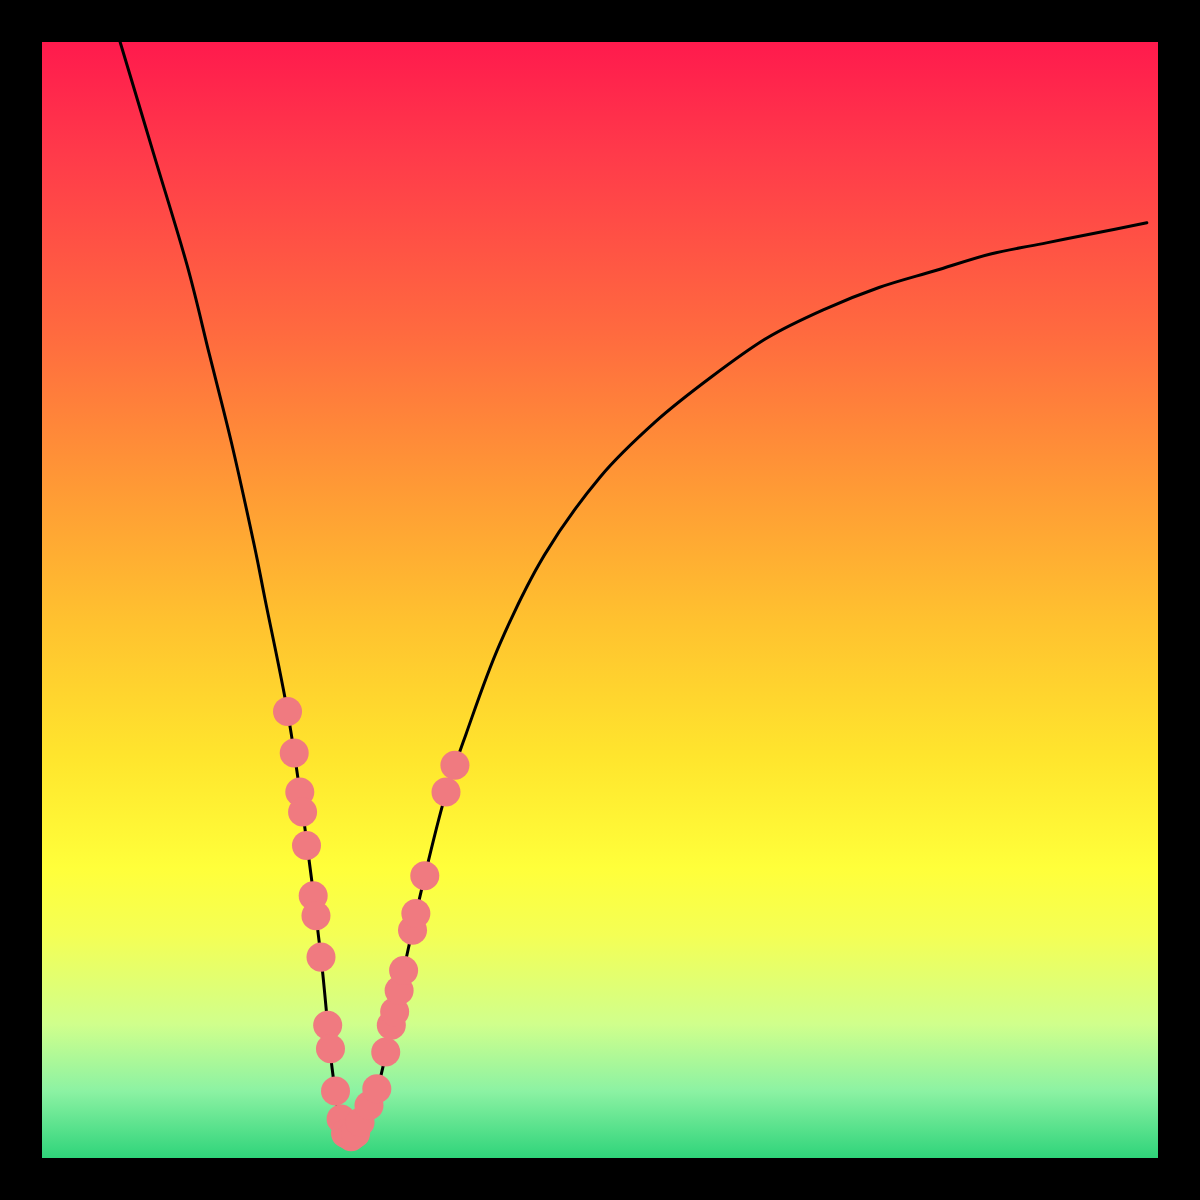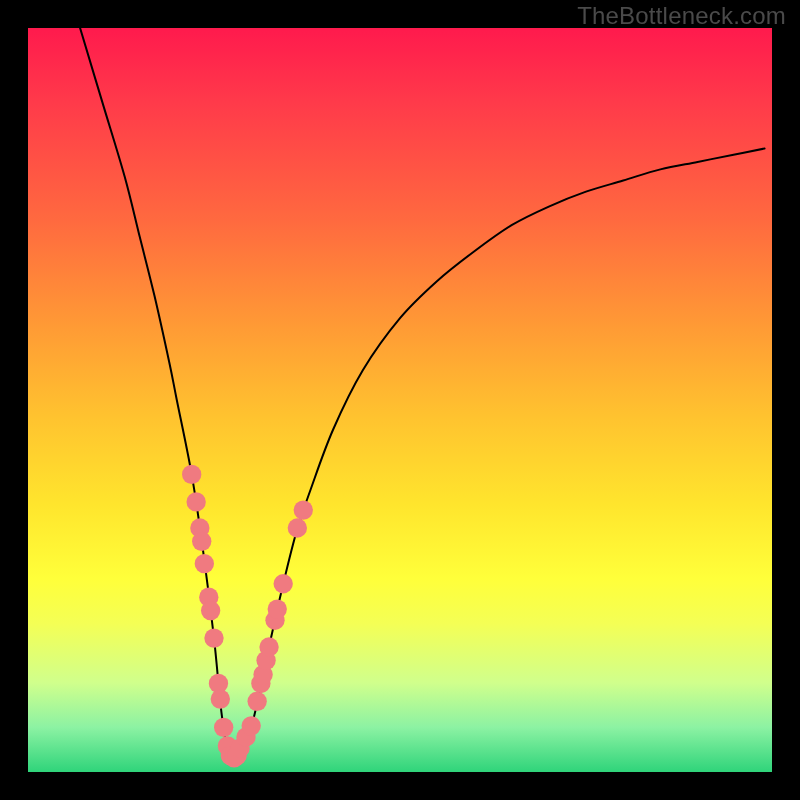--- a/index.html
+++ b/index.html
@@ -90,14 +90,13 @@
           <circle cx="241.06" cy="619.01" r="9.67" fill="#f07a80" stroke="#d85a60" stroke-width="0"></circle>
           <circle cx="247.01" cy="592.22" r="9.67" fill="#f07a80" stroke="#d85a60" stroke-width="0"></circle>
           <circle cx="249.24" cy="581.06" r="9.67" fill="#f07a80" stroke="#d85a60" stroke-width="0"></circle>
           <circle cx="255.19" cy="555.77" r="9.67" fill="#f07a80" stroke="#d85a60" stroke-width="0"></circle>
           <circle cx="269.33" cy="499.97" r="9.67" fill="#f07a80" stroke="#d85a60" stroke-width="0"></circle>
           <circle cx="275.28" cy="482.11" r="9.67" fill="#f07a80" stroke="#d85a60" stroke-width="0"></circle>
         </g>
     </svg>
   </div>
 
-  <div class="attribution">TheBottleneck.com</div>
 </div>
 
 </body></html>

